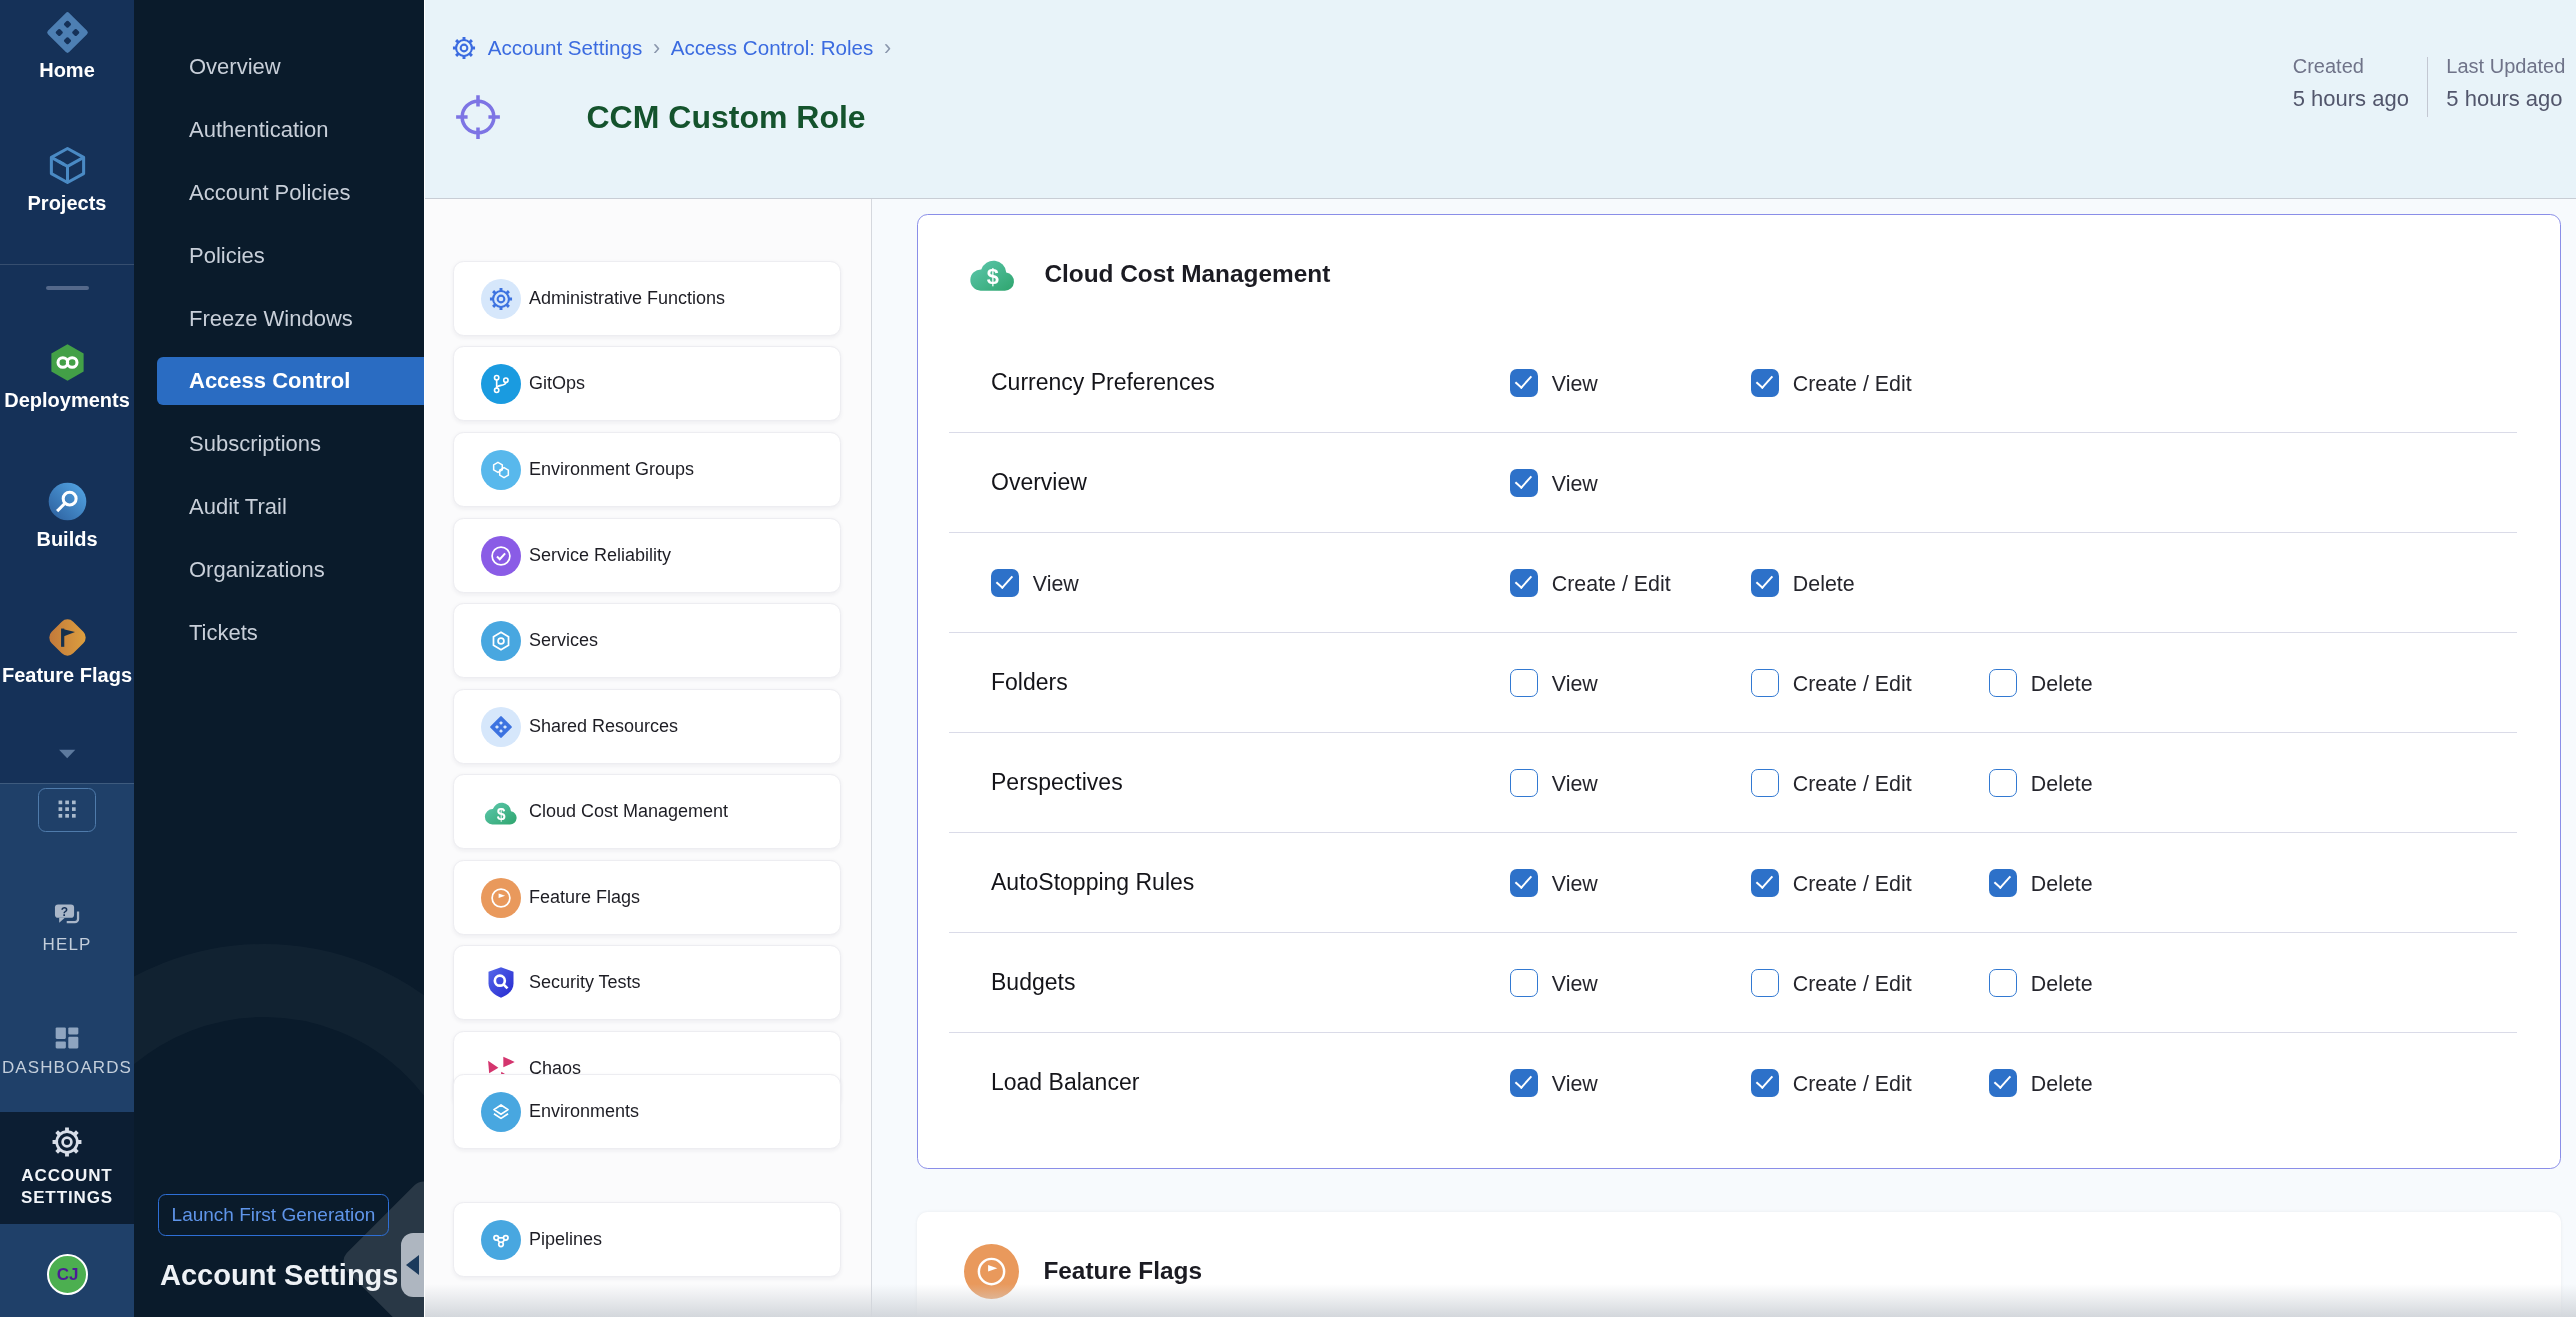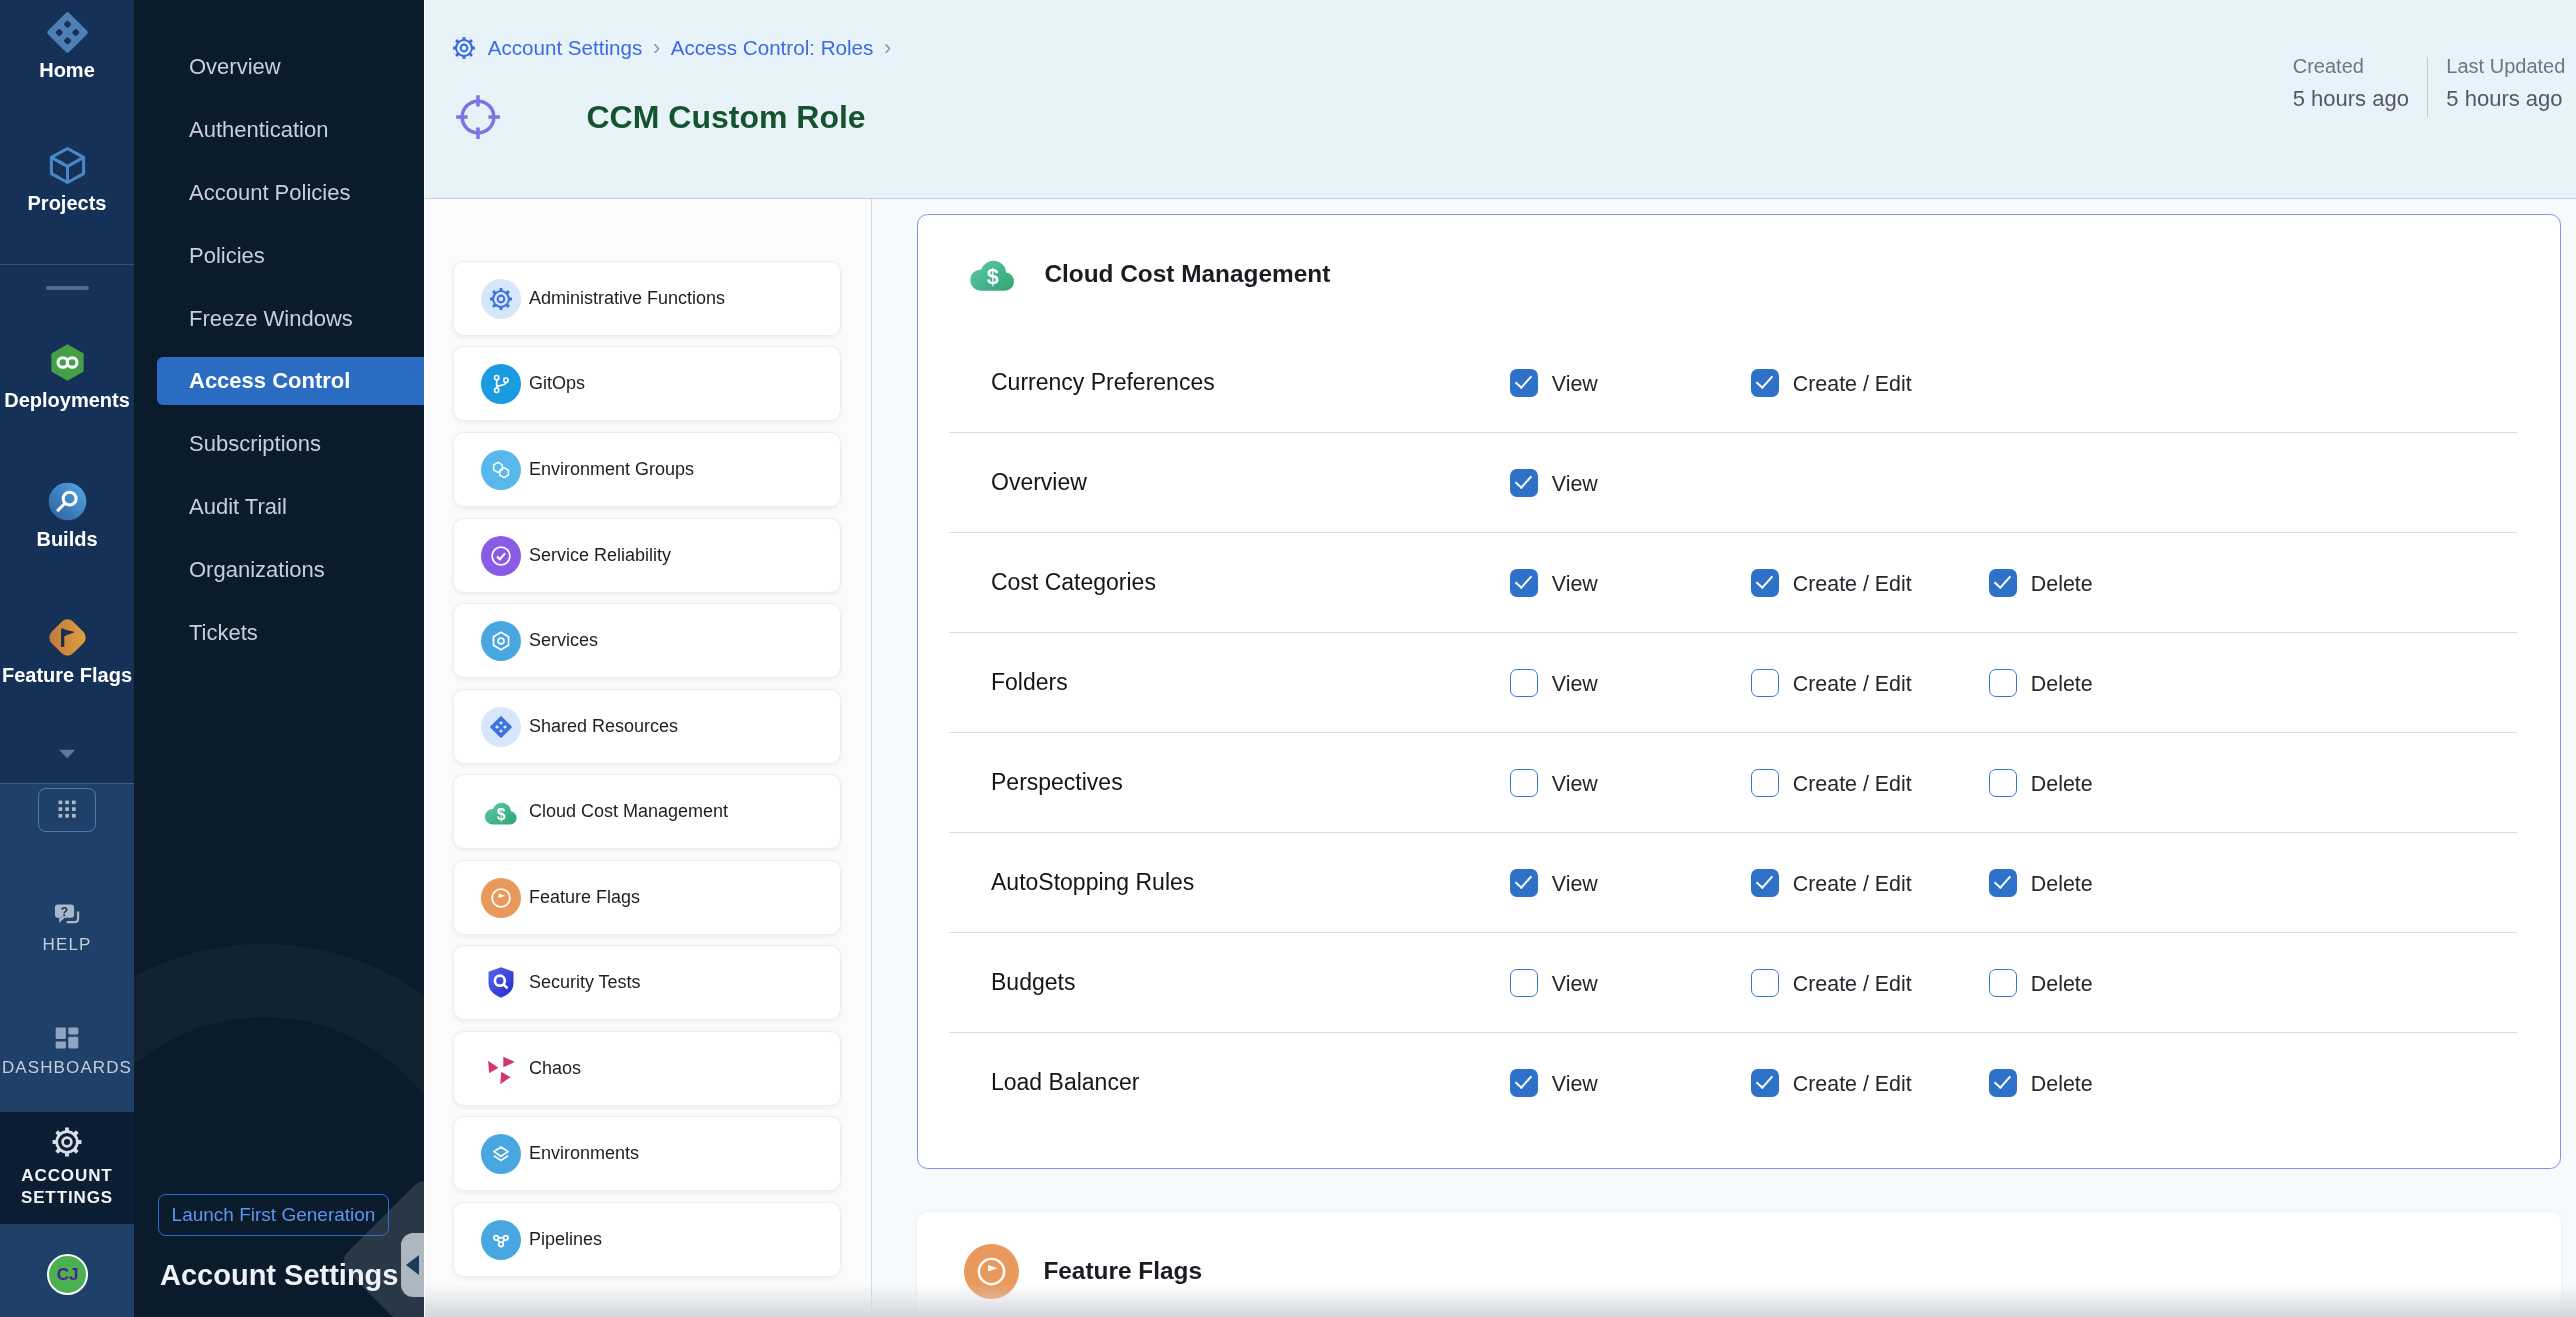--- a/index.html
+++ b/index.html
@@ -444,21 +444,21 @@
           <svg viewBox="0 0 24 24" xmlns="http://www.w3.org/2000/svg">
             <g fill="#d4356e">
               <polygon points="13.4,4.6 20.2,7.8 13.4,11"></polygon>
               <polygon points="13.4,4.6 20.2,7.8 13.4,11" transform="rotate(120 12 12)"></polygon>
               <polygon points="13.4,4.6 20.2,7.8 13.4,11" transform="rotate(240 12 12)"></polygon>
             </g>
           </svg>
         </span>
         <span class="mlabel">Chaos</span>
       </div>
-      <div class="mod-card" style="top: 917px; text-align: center;">
+      <div class="mod-card" style="top: 875px; text-align: center;">
         <span class="mic" style="background:#48a7e0">
           <svg viewBox="0 0 24 24" xmlns="http://www.w3.org/2000/svg">
             <g fill="none" stroke="#ffffff" stroke-width="1.6" stroke-linejoin="round">
               <path d="M12 5.5 18.5 9.8 12 14.1 5.5 9.8Z"></path>
               <path d="M5.5 13.6 12 17.9 18.5 13.6"></path>
             </g>
           </svg>
         </span>
         <span class="mlabel">Environments</span>
       </div>
@@ -508,21 +508,20 @@
             </div>
           </div>
           <div class="perm-row">
             <div class="rname">Overview</div>
             <div class="pcell">
               <div class="cb checked"></div>
               <span class="plabel">View</span>
             </div>
           </div>
           <div class="perm-row">
-            <div class="rname">Cost Categories</div>
             <div class="pcell">
               <div class="cb checked"></div>
               <span class="plabel">View</span>
             </div>
             <div class="pcell">
               <div class="cb checked"></div>
               <span class="plabel">Create / Edit</span>
             </div>
             <div class="pcell">
               <div class="cb checked"></div>

